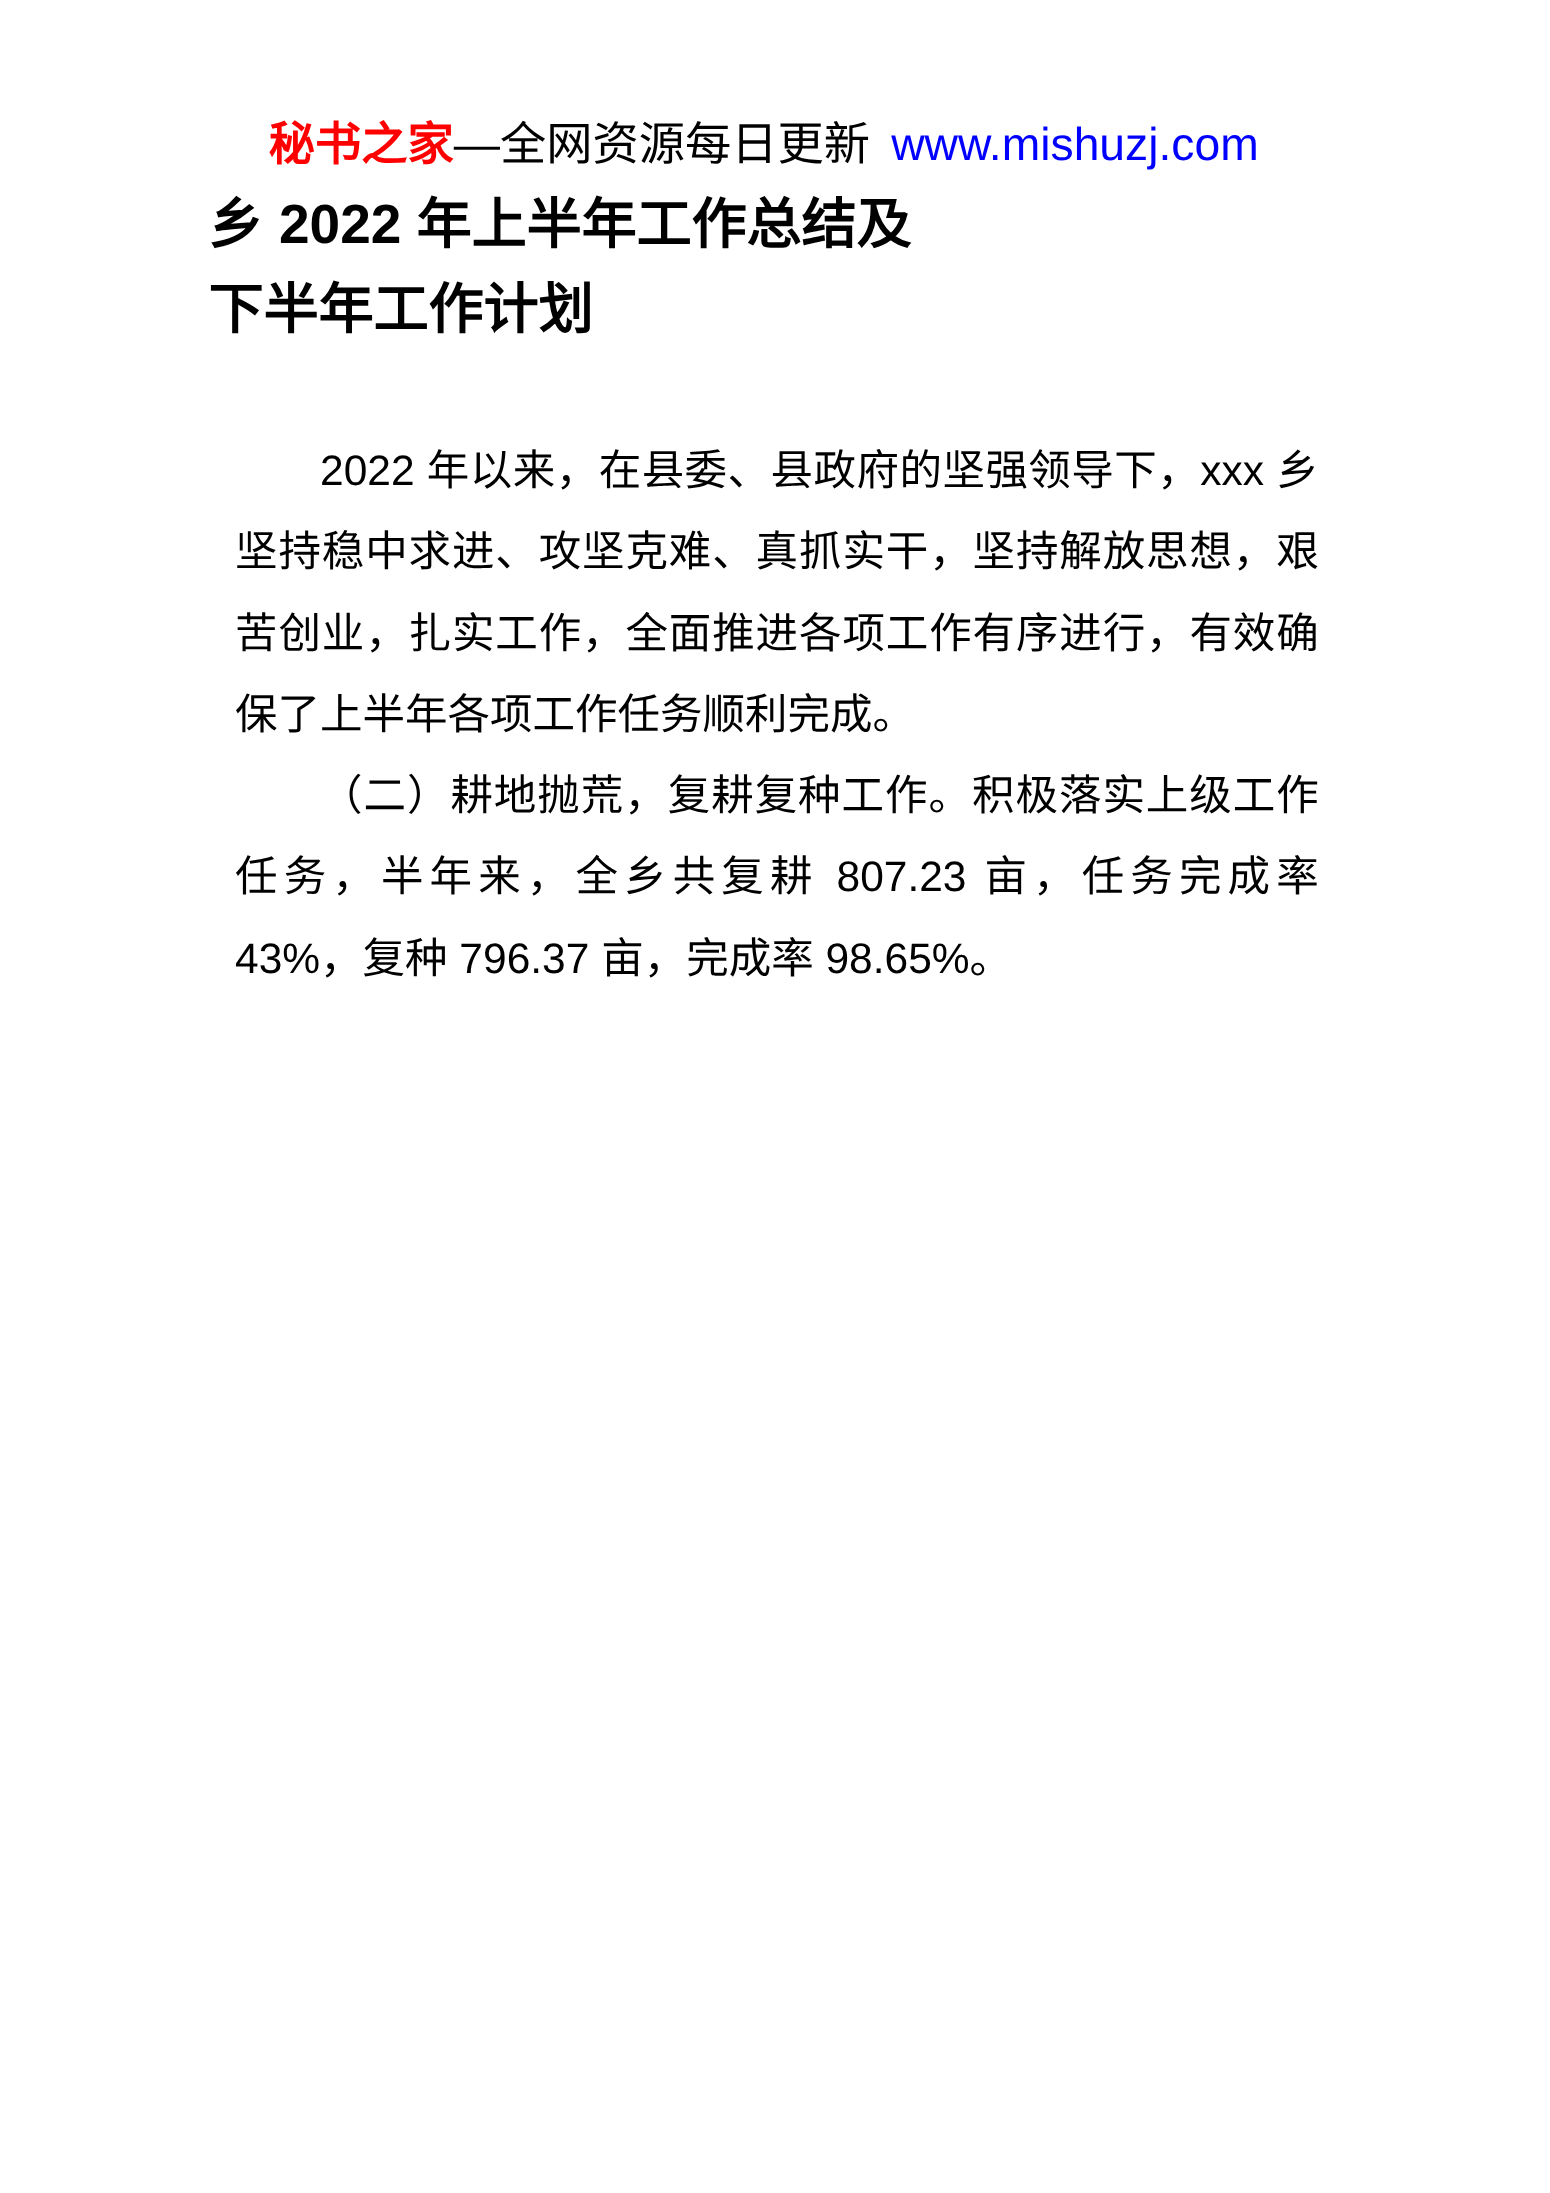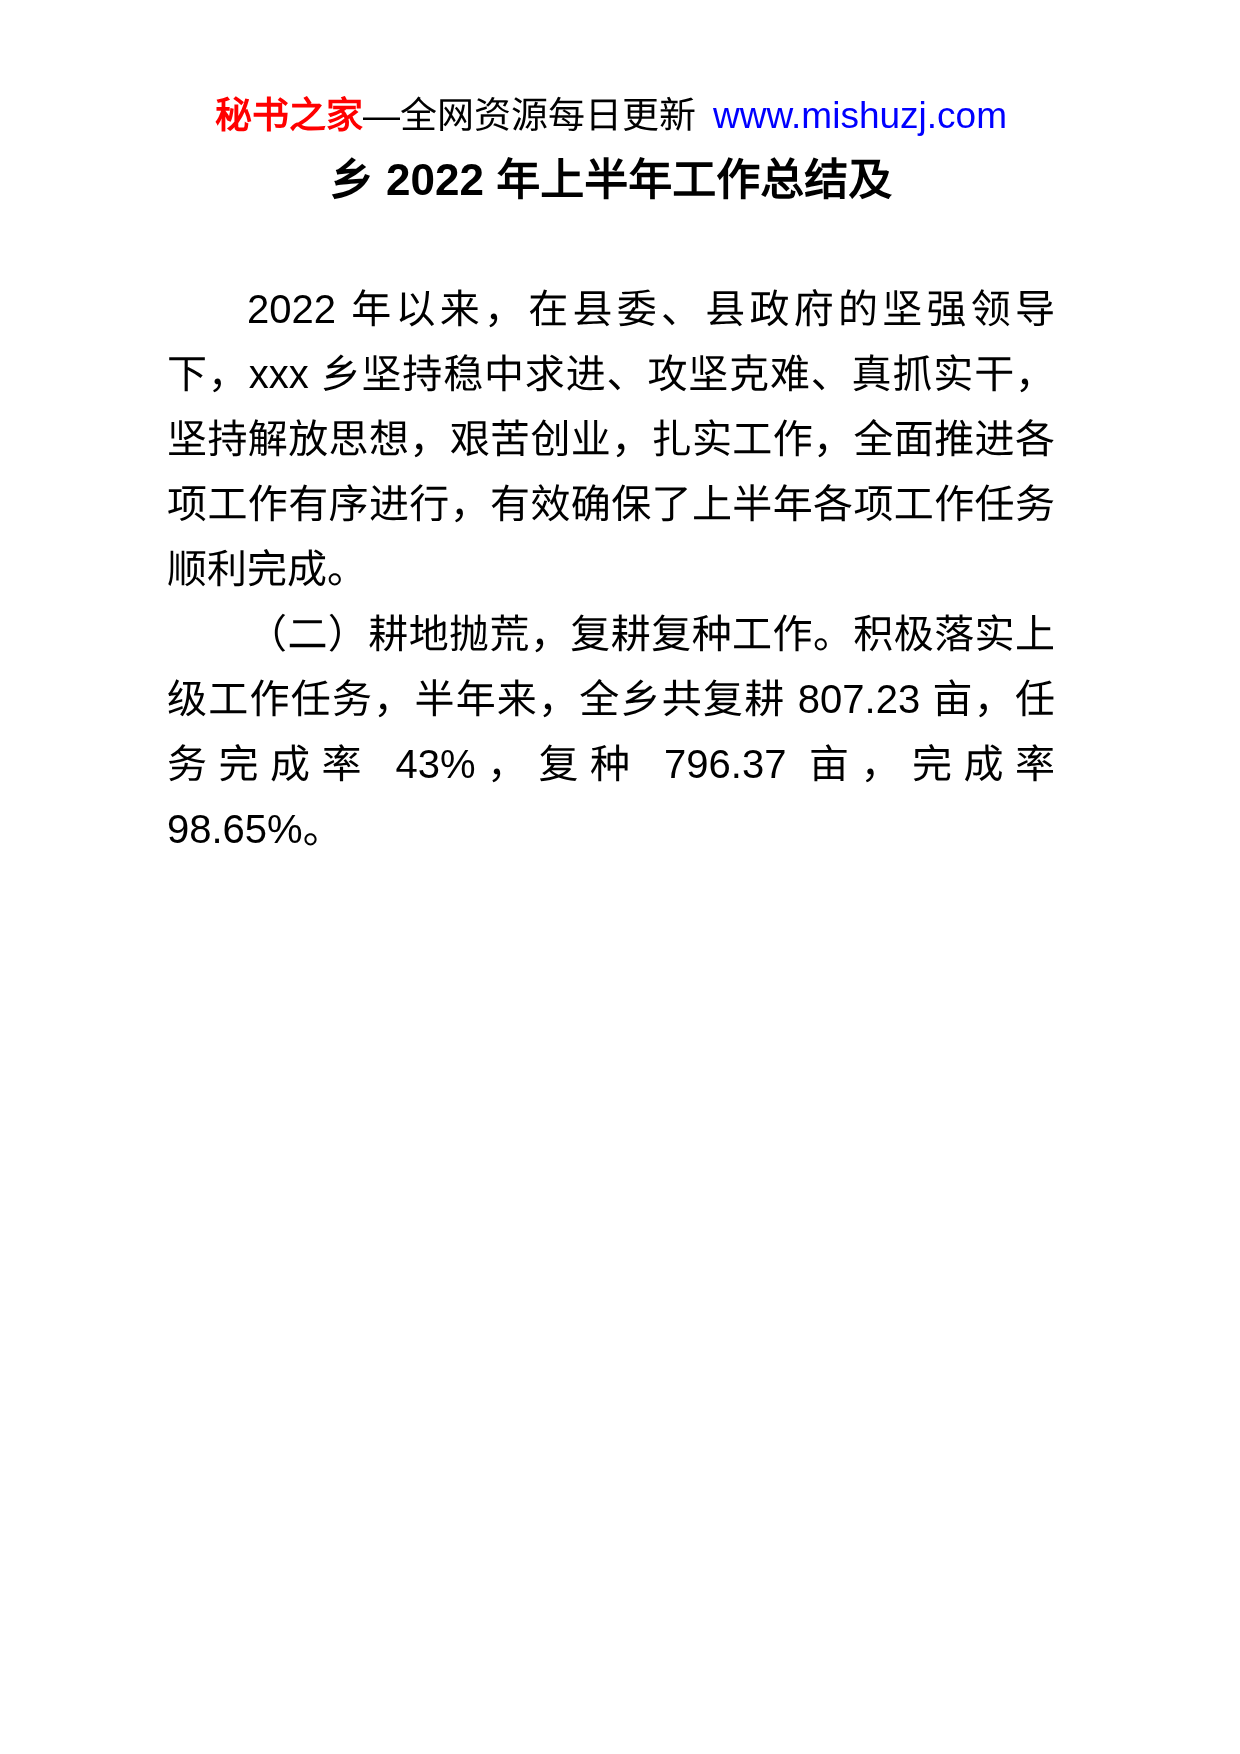--- a/index.html
+++ b/index.html
@@ -33,32 +33,33 @@
     color: #000000;
   }
   .site-url {
     color: #0000ff;
     margin-left: 0.18em;
     text-decoration: none;
     cursor: pointer;
   }
   .doc-title {
     margin-top: 8px;
-    text-align: center;
+    text-align: left;
     font-size: 44px;
     font-weight: bold;
     line-height: 68px;
     color: #000000;
   }
   .doc-body {
     margin-top: 63px;
-    font-size: 40px;
+    font-size: 34px;
     line-height: 65px;
     text-align: justify;
     text-justify: inter-ideograph;
+    margin-left: 21px;
   }
   .doc-body p {
     margin: 0;
     padding: 0;
     text-indent: 2em;
   }
   .doc-body p.heading {
     font-weight: bold;
   }
 </style>
@@ -66,20 +67,21 @@
 <body>
 
 <div class="page">
 
   <div class="doc-header">
     <span class="brand">秘书之家</span><span class="tagline">—全网资源每日更新 </span><span class="site-url">www.mishuzj.com</span>
   </div>
 
   <div class="doc-title">
     <div>乡 2022 年上半年工作总结及</div>
+    <div>下半年工作计划</div>
   </div>
 
   <div class="doc-body">
     <p>2022 年以来，在县委、县政府的坚强领导下，xxx 乡坚持稳中求进、攻坚克难、真抓实干，坚持解放思想，艰苦创业，扎实工作，全面推进各项工作有序进行，有效确保了上半年各项工作任务顺利完成。</p>
     <p>（二）耕地抛荒，复耕复种工作。积极落实上级工作任务，半年来，全乡共复耕 807.23 亩，任务完成率 43%，复种 796.37 亩，完成率 98.65%。</p>
   </div>
 
 </div>
 
 </body></html>

